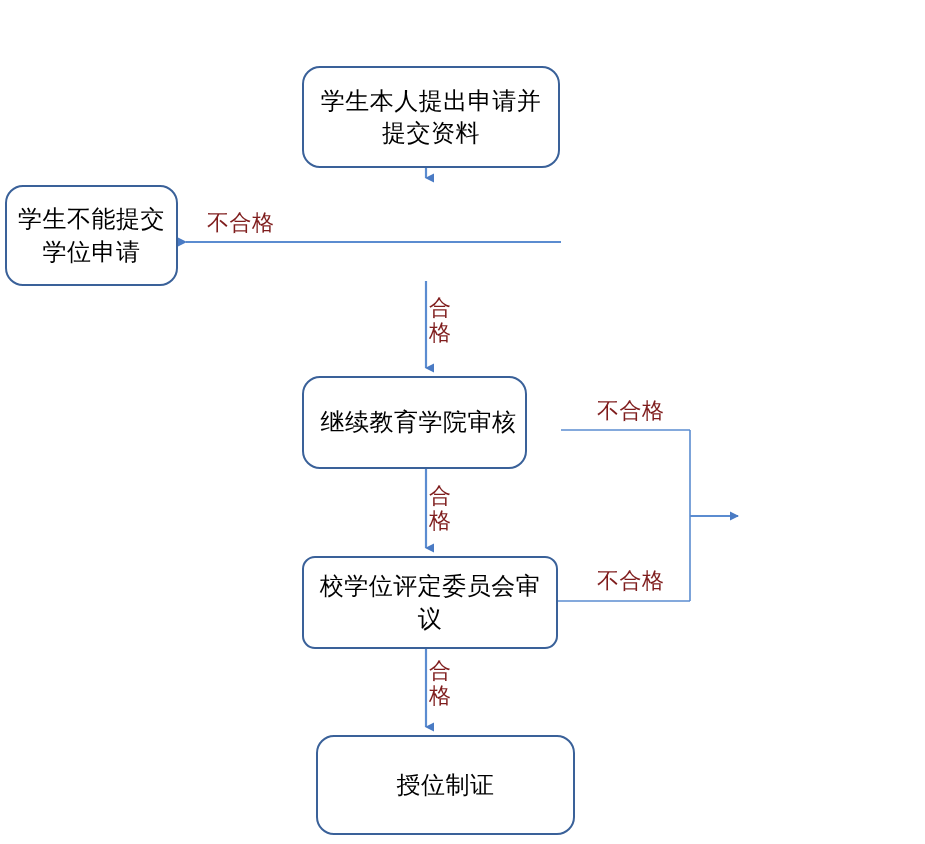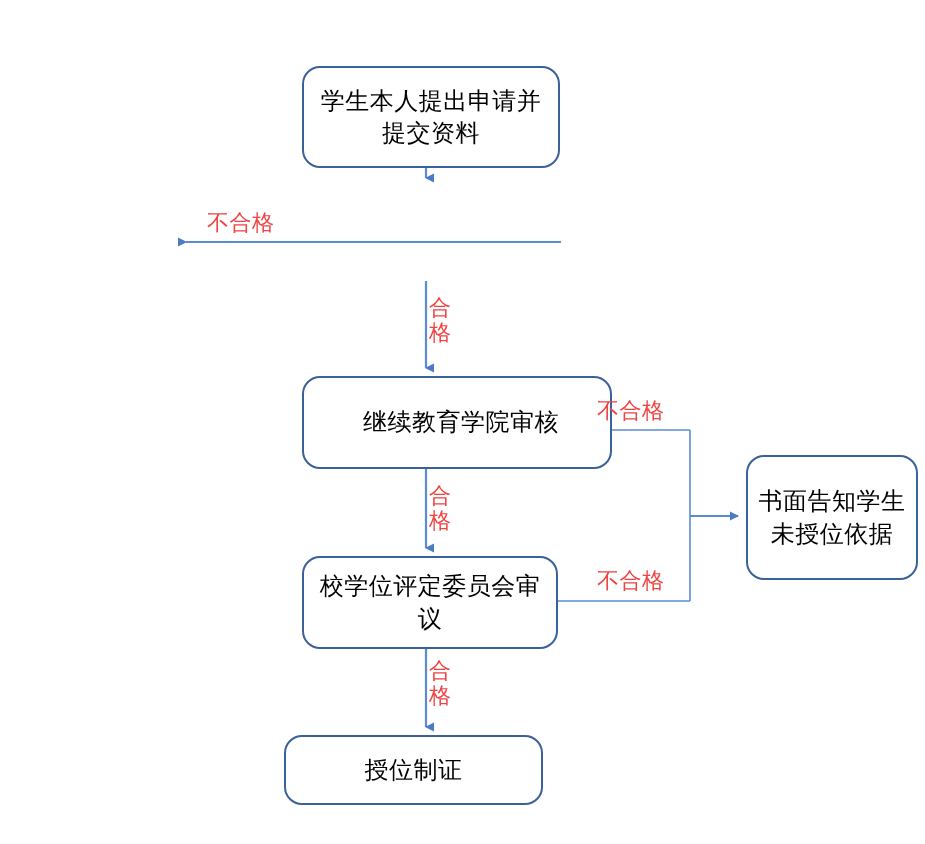--- a/index.html
+++ b/index.html
@@ -41,21 +41,21 @@
     letter-spacing: 0.5px;
     font-family: "Liberation Sans", "DejaVu Sans", sans-serif;
   }
   .node-text {
     display: block;
     white-space: pre-line;
     padding: 0 8px;
   }
   .edge-label {
     position: absolute;
-    color: #ef4444;
+    color: #7f1d1d;
     font-size: 22px;
     line-height: 1.15;
     letter-spacing: 0.5px;
     white-space: pre-line;
     font-family: "Liberation Sans", "DejaVu Sans", sans-serif;
   }
   .edge-label.vertical {
     width: 1.2em;
     text-align: center;
   }
@@ -99,35 +99,35 @@
 
     <line x1="426" y1="649" x2="426" y2="727" stroke="#5B8CD0" stroke-width="2.2" marker-end="url(#arrow-down)"></line>
   </svg>
 
   <div class="node" style="left:302px; top:22px; width:258px; height:102px;margin-top:44px;">
     <span class="node-text">学生本人提出申请并
 提交资料</span>
   </div>
 
 
+  <div class="node" style="left:5px; top:185px; width:173px; height:101px;">
+    <span class="node-text">学生不能提交
+学位申请</span>
+  </div>
 
-  <div class="node" style="left:302px; top:376px; width:310px; height:93px;padding-left:8px;">
+  <div class="node" style="left:302px; top:376px; width:225px; height:93px;padding-left:8px;">
     <span class="node-text">继续教育学院审核</span>
   </div>
 
-  <div class="node" style="left:302px; top:556px; width:256px; height:93px;">
+  <div class="node" style="left:302px; top:556px; width:256px; height:93px;border-radius:13px;">
     <span class="node-text">校学位评定委员会审议</span>
   </div>
 
-  <div class="node" style="left:746px; top:455px; width:172px; height:125px;">
-    <span class="node-text">书面告知学生
-未授位依据</span>
-  </div>
 
-  <div class="node" style="left:284px; top:735px; width:259px; height:70px;">
+  <div class="node" style="left:316px; top:735px; width:259px; height:100px;">
     <span class="node-text">授位制证</span>
   </div>
 
   <div class="edge-label horizontal" style="left:207px; top:210px;">不合格</div>
 
   <div class="edge-label vertical" style="left:427px; top:295px;">合
 格</div>
 
   <div class="edge-label horizontal" style="left:597px; top:398px;">不合格</div>
 

